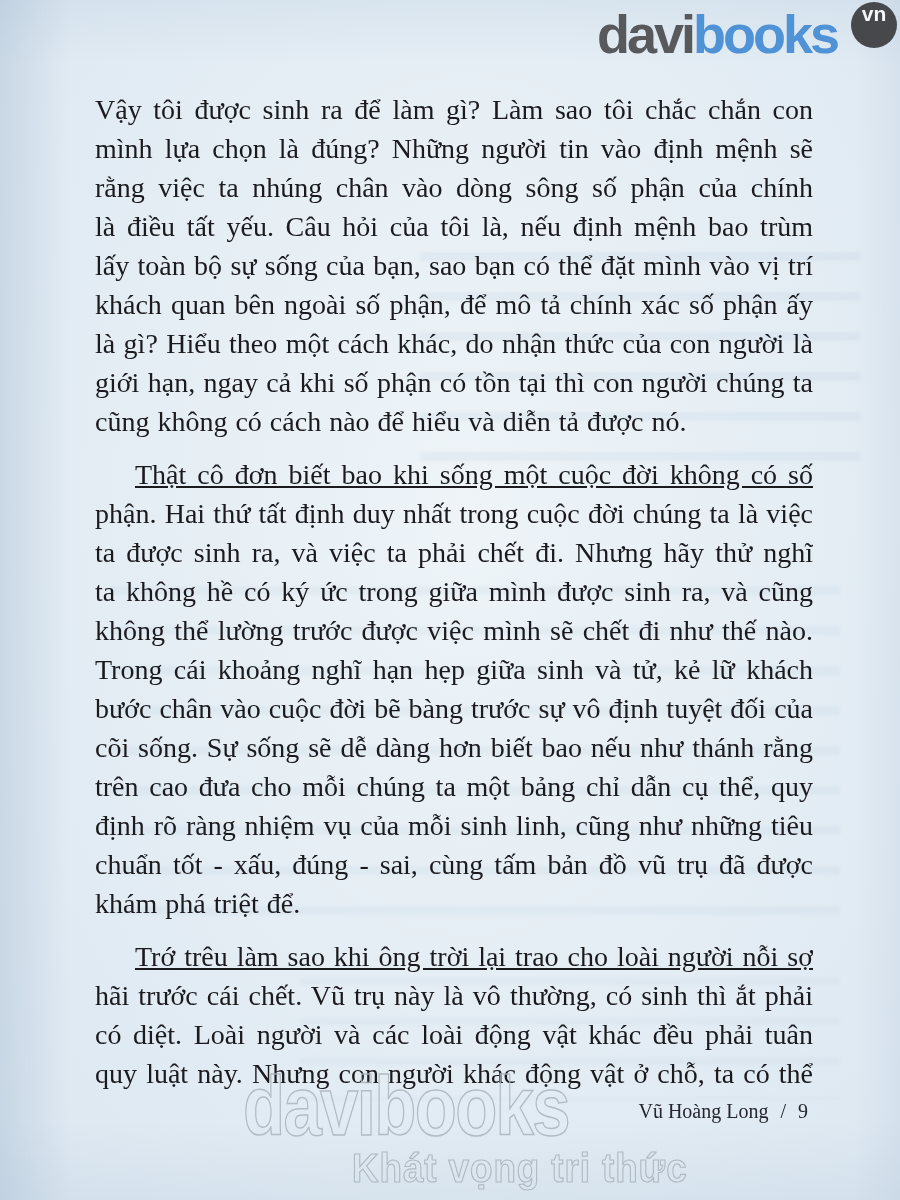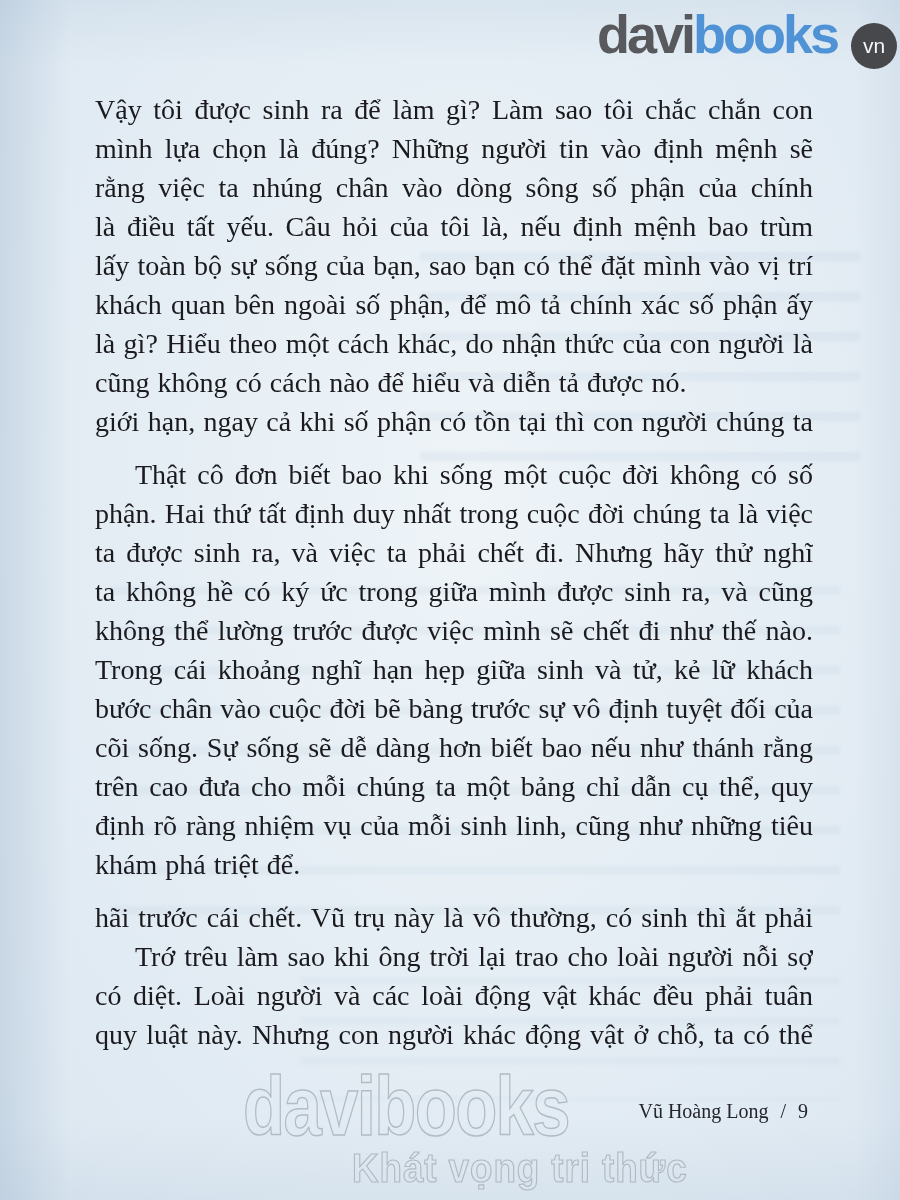--- a/index.html
+++ b/index.html
@@ -37,40 +37,40 @@
   
   .logo{
     position:absolute;left:597px;top:2px;height:70px;
     font-family:"Liberation Sans", sans-serif;
     font-weight:700;font-size:54px;letter-spacing:-3px;line-height:64px;
     white-space:nowrap;
   }
   .logo .davi{color:#58595c;}
   .logo .books{color:#4f93d6;}
   .vn-badge{
-    position:absolute;left:851px;top:23px;width:46px;height:46px;border-radius:50%;
+    position:absolute;left:851px;top:2px;width:46px;height:46px;border-radius:50%;
     background:#47484b;color:#f4f6f8;
-    font-family:"Liberation Sans", sans-serif;font-weight:400;font-size:21px;
-    display:flex;align-items:center;justify-content:center;letter-spacing:0;
+    font-family:"Liberation Sans", sans-serif;font-weight:700;font-size:21px;
+    display:flex;justify-content:center;letter-spacing:0;
   }
 
   
   .text-block{
     position:absolute;left:95px;top:90px;width:718px;
     font-size:28px;line-height:39px;color:#1b1b1f;
     text-rendering:optimizeLegibility;
   }
   .para{margin:0 0 14px 0;}
   .para:last-child{margin-bottom:0;}
   .line{
     height:39px;overflow:hidden;
     text-align:justify;text-align-last:justify;
     word-spacing:1px;
   }
-  .line.indent{text-indent:40px;}
+  .line.indent{text-indent:40px;text-decoration:underline;}
   .line.last{text-align-last:left;}
 
   
   .wm{
     position:absolute;pointer-events:none;
     font-family:"Liberation Sans", sans-serif;font-weight:700;
     color:transparent;-webkit-text-stroke:1.5px #aab4bc;
     opacity:0.85;white-space:nowrap;
   }
   .wm-title{
@@ -109,39 +109,40 @@
 
   <div class="text-block" id="page-text">
       <div class="para">
         <div class="line">Vậy tôi được sinh ra để làm gì? Làm sao tôi chắc chắn con đường</div>
         <div class="line">mình lựa chọn là đúng? Những người tin vào định mệnh sẽ cho</div>
         <div class="line">rằng việc ta nhúng chân vào dòng sông số phận của chính mình</div>
         <div class="line">là điều tất yếu. Câu hỏi của tôi là, nếu định mệnh bao trùm</div>
         <div class="line">lấy toàn bộ sự sống của bạn, sao bạn có thể đặt mình vào vị trí</div>
         <div class="line">khách quan bên ngoài số phận, để mô tả chính xác số phận ấy</div>
         <div class="line">là gì? Hiểu theo một cách khác, do nhận thức của con người là</div>
+        <div class="line">giới hạn, ngay cả khi số phận có tồn tại thì con người chúng ta</div>
         <div class="line last">cũng không có cách nào để hiểu và diễn tả được nó.</div>
-        <div class="line">giới hạn, ngay cả khi số phận có tồn tại thì con người chúng ta</div>
       </div>
       <div class="para">
         <div class="line indent">Thật cô đơn biết bao khi sống một cuộc đời không có số</div>
         <div class="line">phận. Hai thứ tất định duy nhất trong cuộc đời chúng ta là việc</div>
         <div class="line">ta được sinh ra, và việc ta phải chết đi. Nhưng hãy thử nghĩ xem,</div>
         <div class="line">ta không hề có ký ức trong giữa mình được sinh ra, và cũng</div>
         <div class="line">không thể lường trước được việc mình sẽ chết đi như thế nào.</div>
         <div class="line">Trong cái khoảng nghĩ hạn hẹp giữa sinh và tử, kẻ lữ khách</div>
         <div class="line">bước chân vào cuộc đời bẽ bàng trước sự vô định tuyệt đối của</div>
         <div class="line">cõi sống. Sự sống sẽ dễ dàng hơn biết bao nếu như thánh rằng</div>
         <div class="line">trên cao đưa cho mỗi chúng ta một bảng chỉ dẫn cụ thể, quy</div>
         <div class="line">định rõ ràng nhiệm vụ của mỗi sinh linh, cũng như những tiêu</div>
+        <div class="line">chuẩn tốt - xấu, đúng - sai, cùng tấm bản đồ vũ trụ đã được</div>
         <div class="line last">khám phá triệt để.</div>
       </div>
       <div class="para">
+        <div class="line indent">Trớ trêu làm sao khi ông trời lại trao cho loài người nỗi sợ</div>
         <div class="line">hãi trước cái chết. Vũ trụ này là vô thường, có sinh thì ắt phải</div>
-        <div class="line indent">Trớ trêu làm sao khi ông trời lại trao cho loài người nỗi sợ</div>
         <div class="line">có diệt. Loài người và các loài động vật khác đều phải tuân theo</div>
         <div class="line">quy luật này. Nhưng con người khác động vật ở chỗ, ta có thể</div>
       </div>
     </div>
 
   <div class="wm wm-title">davibooks</div>
   <div class="wm wm-tagline">Khát vọng tri thức</div>
 
   <div class="footer">
     <span>Vũ Hoàng Long</span><span class="sep">/</span><span>9</span>

